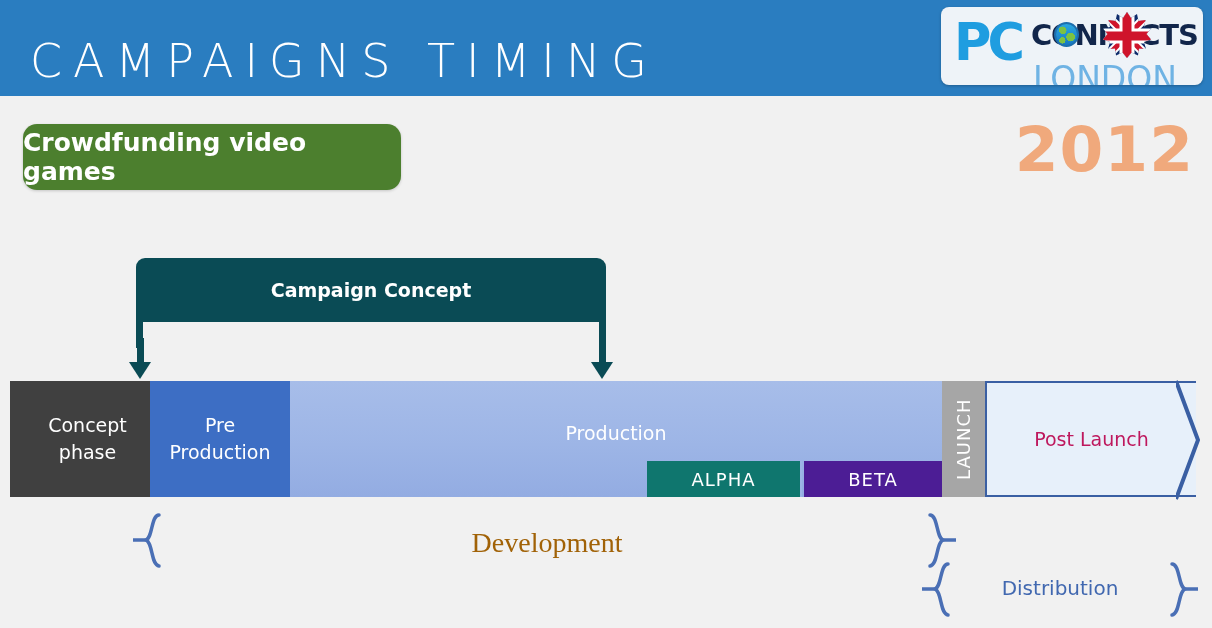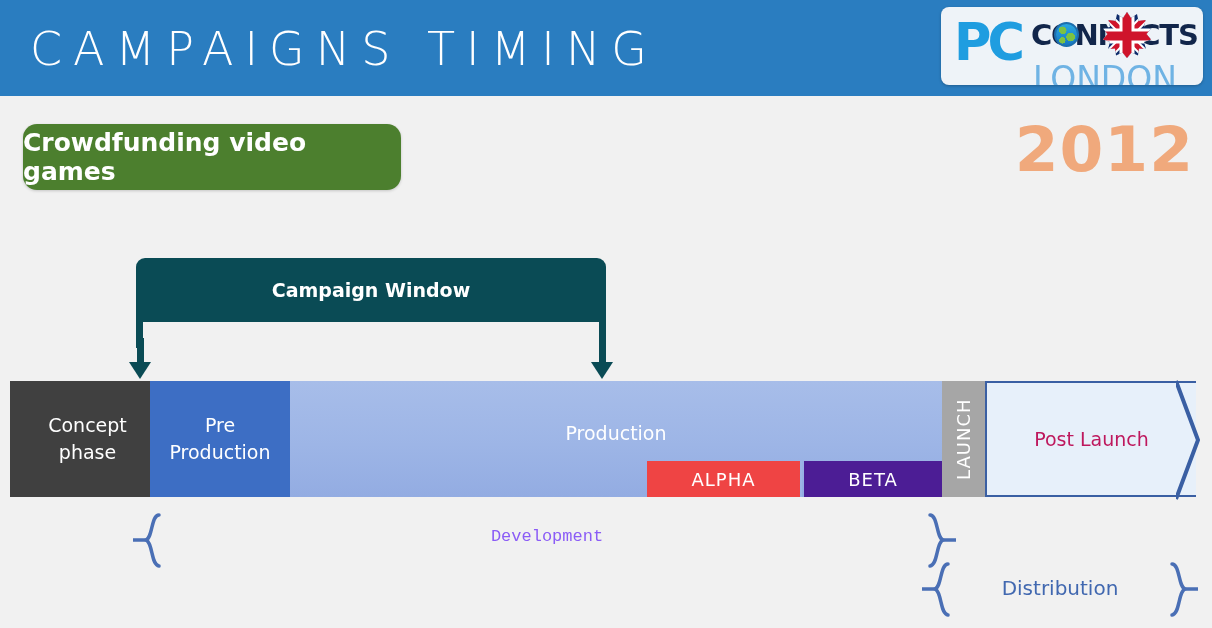--- a/index.html
+++ b/index.html
@@ -10,21 +10,21 @@
     overflow:hidden;position:relative;
   }
   #slide{position:absolute;inset:0;width:1212px;height:628px;background:#f1f1f1;}
 
   
   .header-bar{
     position:absolute;left:0;top:0;width:1212px;height:96px;
     background:#2a7dc0;
   }
   .header-title{
-    position:absolute;left:30px;top:22px;
+    position:absolute;left:30px;top:34px;
     font-size:46px;font-weight:300;color:#ffffff;
     letter-spacing:11px;white-space:nowrap;
     font-family:"DejaVu Sans", sans-serif;
   }
 
   
   .logo-box{
     position:absolute;left:941px;top:7px;width:262px;height:78px;
     background:#eef3f8;border-radius:8px;
     box-shadow:0 1px 3px rgba(0,0,0,.25);
@@ -133,29 +133,29 @@
     border:2px solid #3a5fa3;border-right:none;box-sizing:border-box;
   }
   .seg-post .seg-label{color:#be185d;font-size:19px;}
   .arrow-svg{position:absolute;left:1176px;top:379px;}
 
   
   .sub{position:absolute;top:80px;height:36px;box-sizing:border-box;
     display:flex;align-items:center;justify-content:center;
     color:#ffffff;font-size:18px;letter-spacing:1px;
     font-family:"DejaVu Sans", sans-serif;}
-  .sub-alpha{left:637px;width:155px;background:#ef4444;border-right:2px solid #9db5e6;}
+  .sub-alpha{left:637px;width:155px;background:#0f766e;border-right:2px solid #9db5e6;}
   .sub-beta{left:794px;width:138px;background:#4c1d95;}
 
   
   .brace{position:absolute;color:#4a6fb5;}
   .dev-label{
     position:absolute;left:447px;top:527px;width:200px;
-    text-align:center;color:#8b5cf6;font-size:17px;
-    font-family:Liberation Mono, monospace;
+    text-align:center;color:#a16207;font-size:28px;
+    font-family:Liberation Serif, serif;
   }
   .dist-label{
     position:absolute;left:960px;top:576px;width:200px;
     text-align:center;color:#4168b0;font-size:20px;
     font-family:"DejaVu Sans", sans-serif;
   }
 </style>
 </head>
 <body>
 
@@ -186,21 +186,21 @@
   </div>
 
   <div class="badge">
     <div class="badge-label">Crowdfunding video games</div>
   </div>
 
   <div class="year">2012</div>
 
   <div class="cf-box">
     <div class="cf-label">
-      <span>Campaign Window</span>
+      <span>Campaign Concept</span>
     </div>
   </div>
   <div class="cf-leg left"></div>
   <div class="cf-leg right"></div>
   <div class="cf-arrow left"></div>
   <div class="cf-arrow right"></div>
   <div class="cf-head left"></div>
   <div class="cf-head right"></div>
 
   <div class="tl">

